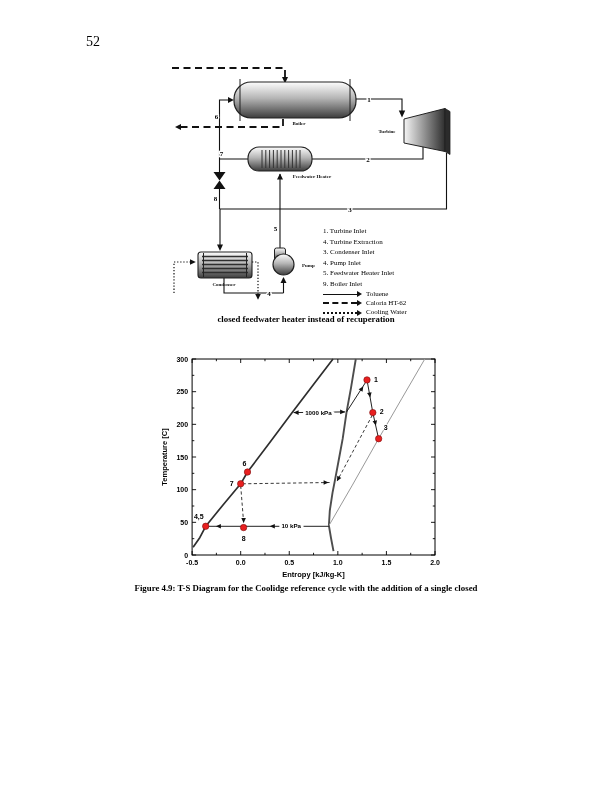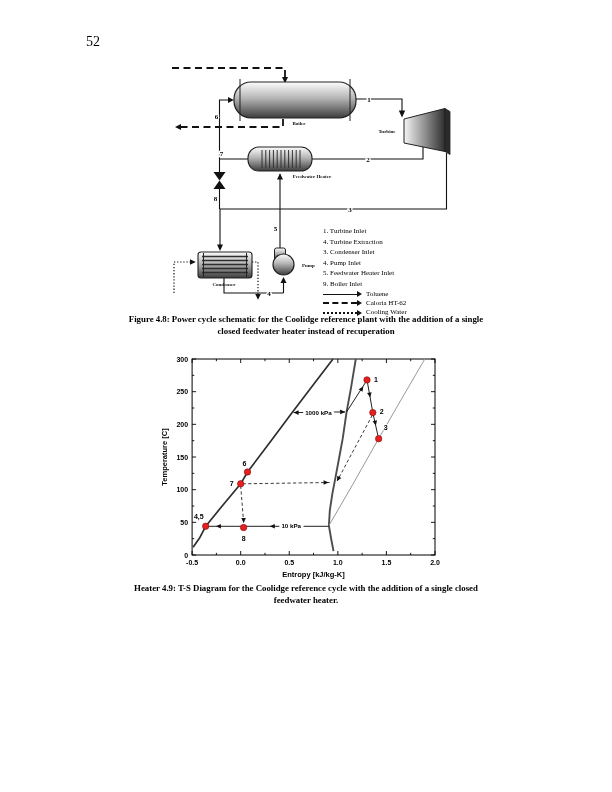--- a/index.html
+++ b/index.html
@@ -138,21 +138,20 @@
     <span>Caloria HT-62</span>
   </div>
   <div class="flow-row">
     <span class="flow-line dotted"></span>
       <span class="flow-arrow"></span>
     <span>Cooling Water</span>
   </div>
 </div>
 
 <div class="abs caption" id="cap48">
-  <div>Figure 4.8:  Power cycle schematic for the Coolidge reference plant with the addition of a single</div>
   <div>closed feedwater heater instead of recuperation</div>
 </div>
 
 <svg class="abs" id="ts" style="left:150px;top:345px" width="320" height="245" viewBox="150 345 320 245">
     <rect x="192.1" y="359.01" width="242.9" height="195.99" fill="none" stroke="#000" stroke-width="1"></rect>
     <line x1="192.1" y1="555" x2="192.1" y2="551" stroke="#000" stroke-width="0.9"></line>
     <line x1="192.1" y1="359.01" x2="192.1" y2="363.01" stroke="#000" stroke-width="0.9"></line>
     <text x="192.1" y="565" text-anchor="middle" font-size="7" font-weight="bold" fill="#000" style="font-family: &quot;Liberation Sans&quot;, sans-serif;">-0.5</text>
     <line x1="240.68" y1="555" x2="240.68" y2="551" stroke="#000" stroke-width="0.9"></line>
     <line x1="240.68" y1="359.01" x2="240.68" y2="363.01" stroke="#000" stroke-width="0.9"></line>
@@ -247,15 +246,14 @@
     <text x="244.4812" y="465.5309" text-anchor="middle" font-size="7" font-weight="bold" fill="#000" style="paint-order: stroke; stroke: rgb(255, 255, 255); stroke-width: 2px; font-family: &quot;Liberation Sans&quot;, sans-serif;">6</text>
     <circle cx="240.68" cy="483.7903" r="3.2" fill="#e81f1f" stroke="#7a0d0d" stroke-width="0.6"></circle>
     <text x="233.68" y="486.2903" text-anchor="end" font-size="7" font-weight="bold" fill="#000" style="paint-order: stroke; stroke: rgb(255, 255, 255); stroke-width: 2px; font-family: &quot;Liberation Sans&quot;, sans-serif;">7</text>
     <circle cx="243.5948" cy="527.5614" r="3.2" fill="#e81f1f" stroke="#7a0d0d" stroke-width="0.6"></circle>
     <text x="243.5948" y="541.0614" text-anchor="middle" font-size="7" font-weight="bold" fill="#000" style="paint-order: stroke; stroke: rgb(255, 255, 255); stroke-width: 2px; font-family: &quot;Liberation Sans&quot;, sans-serif;">8</text>
     <text x="313.55" y="577" text-anchor="middle" font-size="7.5" font-weight="bold" fill="#000" style="font-family: &quot;Liberation Sans&quot;, sans-serif;">Entropy [kJ/kg-K]</text>
     <text transform="translate(167,457.005) rotate(-90)" text-anchor="middle" font-size="7.5" font-weight="bold" fill="#000" style="font-family: &quot;Liberation Sans&quot;, sans-serif;">Temperature [C]</text>
   </svg>
 
 <div class="abs caption" id="cap49">
-  <div>Heater 4.9:  T-S Diagram for the Coolidge reference cycle with the addition of a single closed</div>
-  <div>feedwater heater.</div>
+  <div>Figure 4.9:  T-S Diagram for the Coolidge reference cycle with the addition of a single closed</div>
 </div>
 
 </body></html>

